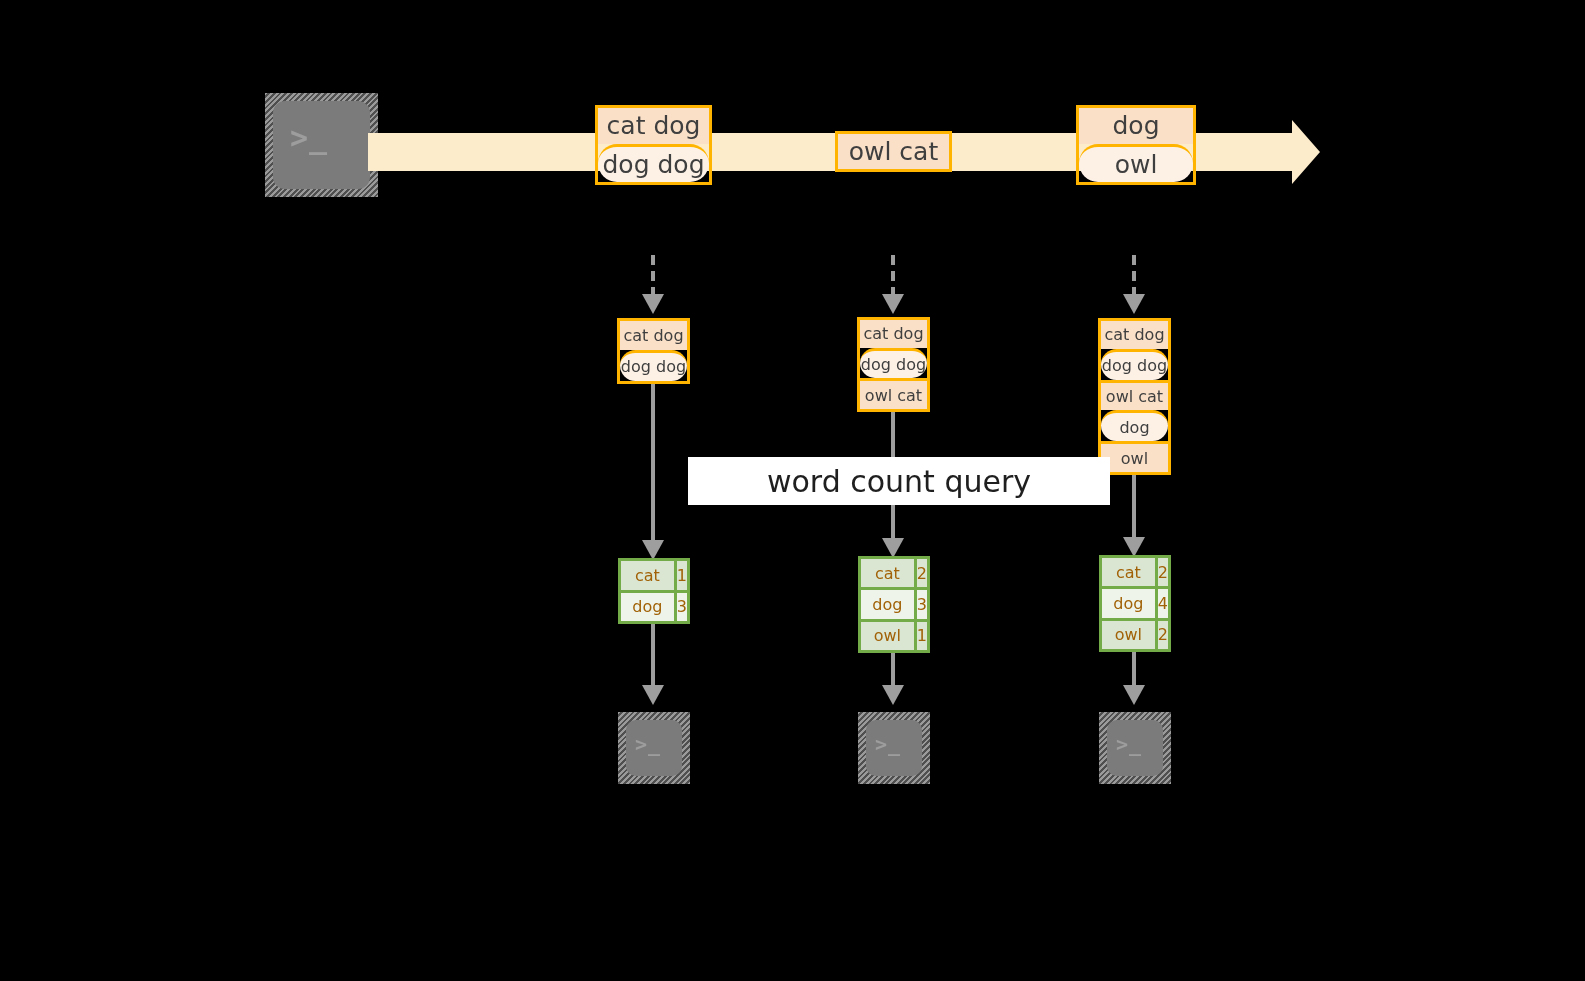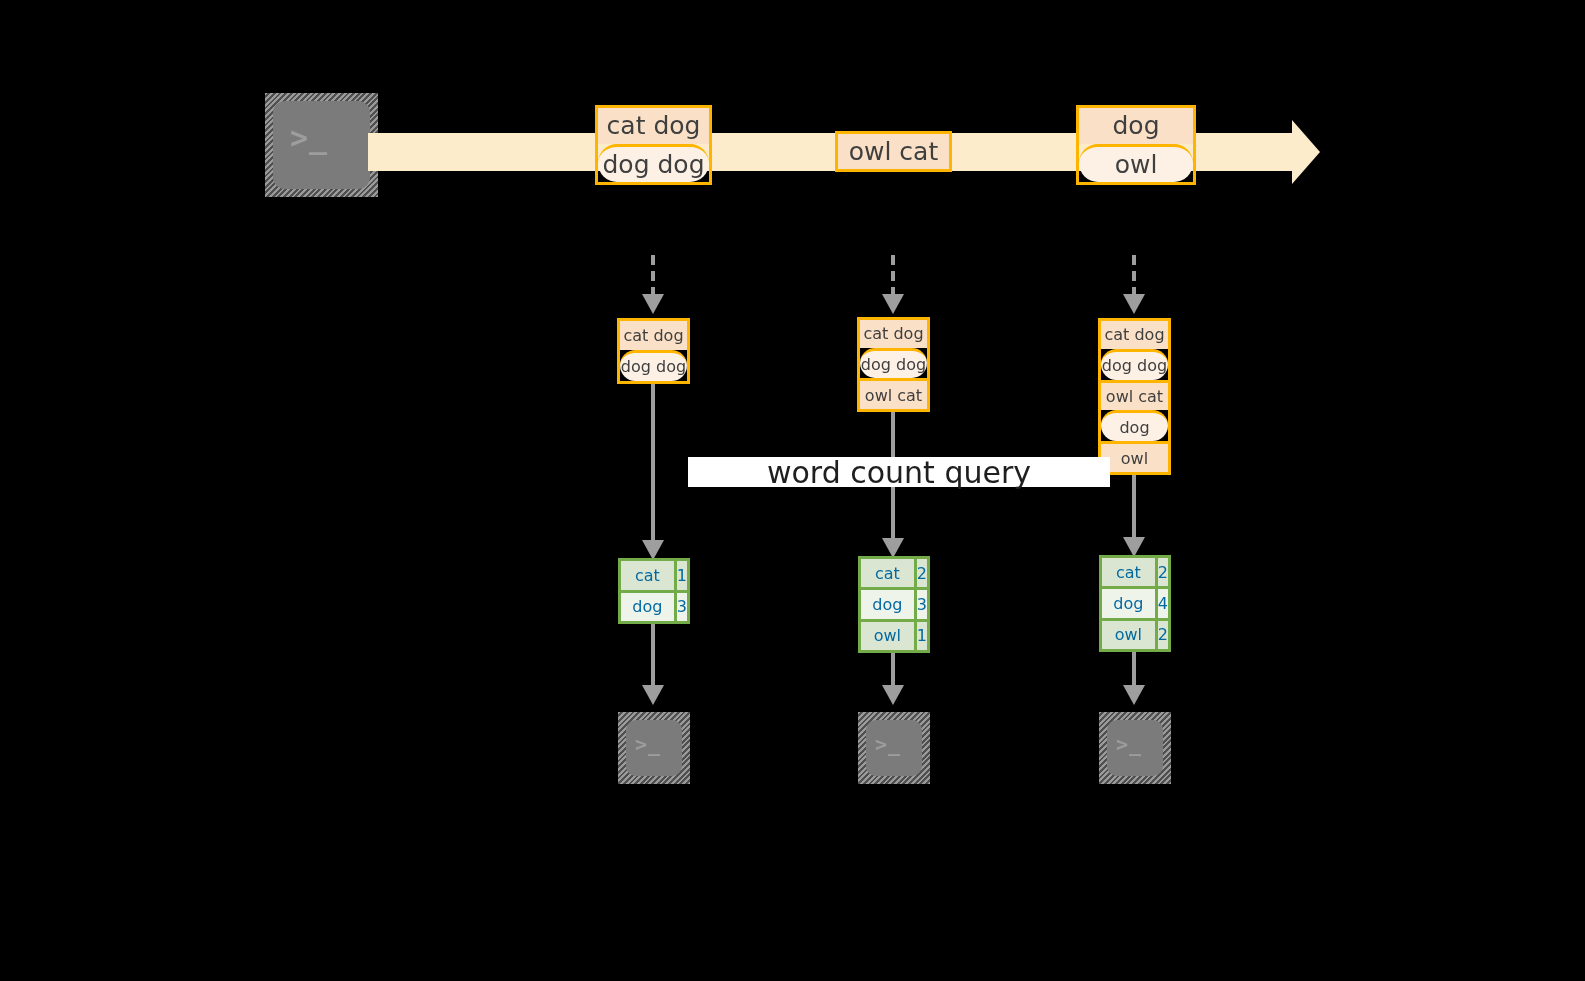--- a/index.html
+++ b/index.html
@@ -95,21 +95,21 @@
     flex: 1 1 auto;
     display: flex;
   }
   .restable .trow + .trow { border-top: 3px solid #74ab49; }
   .restable .tc {
     box-sizing: border-box;
     display: flex;
     align-items: center;
     justify-content: center;
     font-size: 16px;
-    color: #0369a1;
+    color: #a16207;
   }
   .restable .tc.word { width: 54px; }
   .restable .tc.num  { flex: 1 1 auto; border-left: 3px solid #74ab49; }
   .restable .trow.dark  .tc { background: #dbe6d2; }
   .restable .trow.light .tc { background: #eff4eb; }
 
   
   .conn {
     position: absolute;
     background: #9e9e9e;
@@ -269,17 +269,17 @@
 
   <div class="conn" style="left:1132px; top:652px; height:41px;"></div>
   <div class="conn-head" style="left:1123px; top:685px;"></div>
 
   <div class="term" style="left:1099px; top:712px; width:72px; height:72px;">
     <div class="term-inner small">
       <div class="term-glyph" style="left:9px; top:14px; font-size:20px;">&gt;_</div>
     </div>
   </div>
 
-  <div class="query-band" style="left:688px; top:457px; width:422px; height:30px;">
+  <div class="query-band" style="left:688px; top:457px; width:422px; height:48px;">
     <span>word count query</span>
   </div>
 
 </div>
 
 </body></html>

